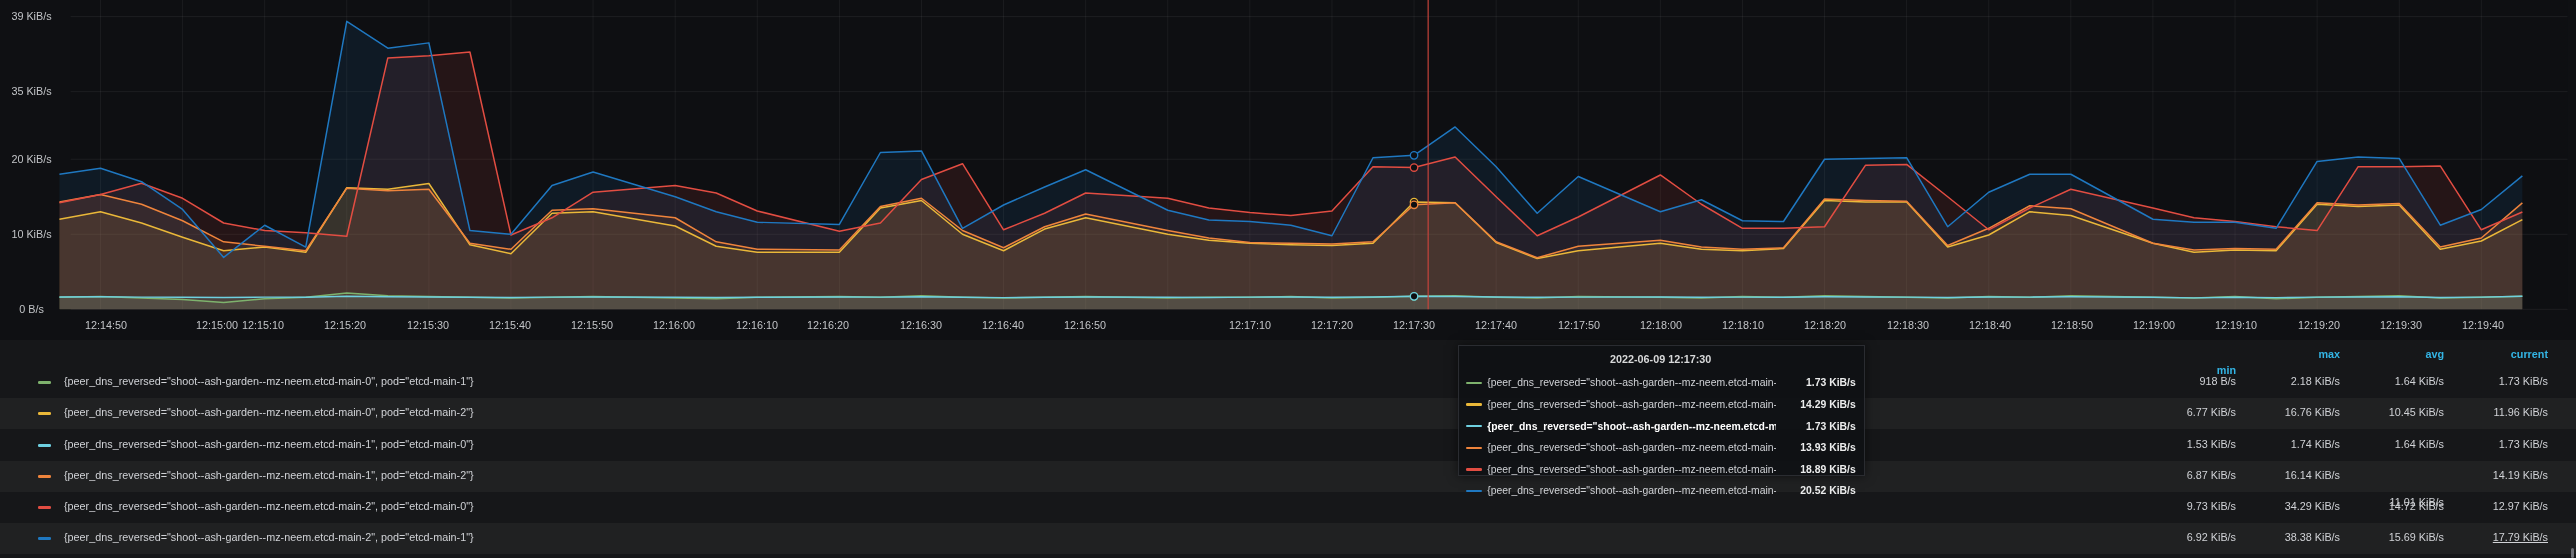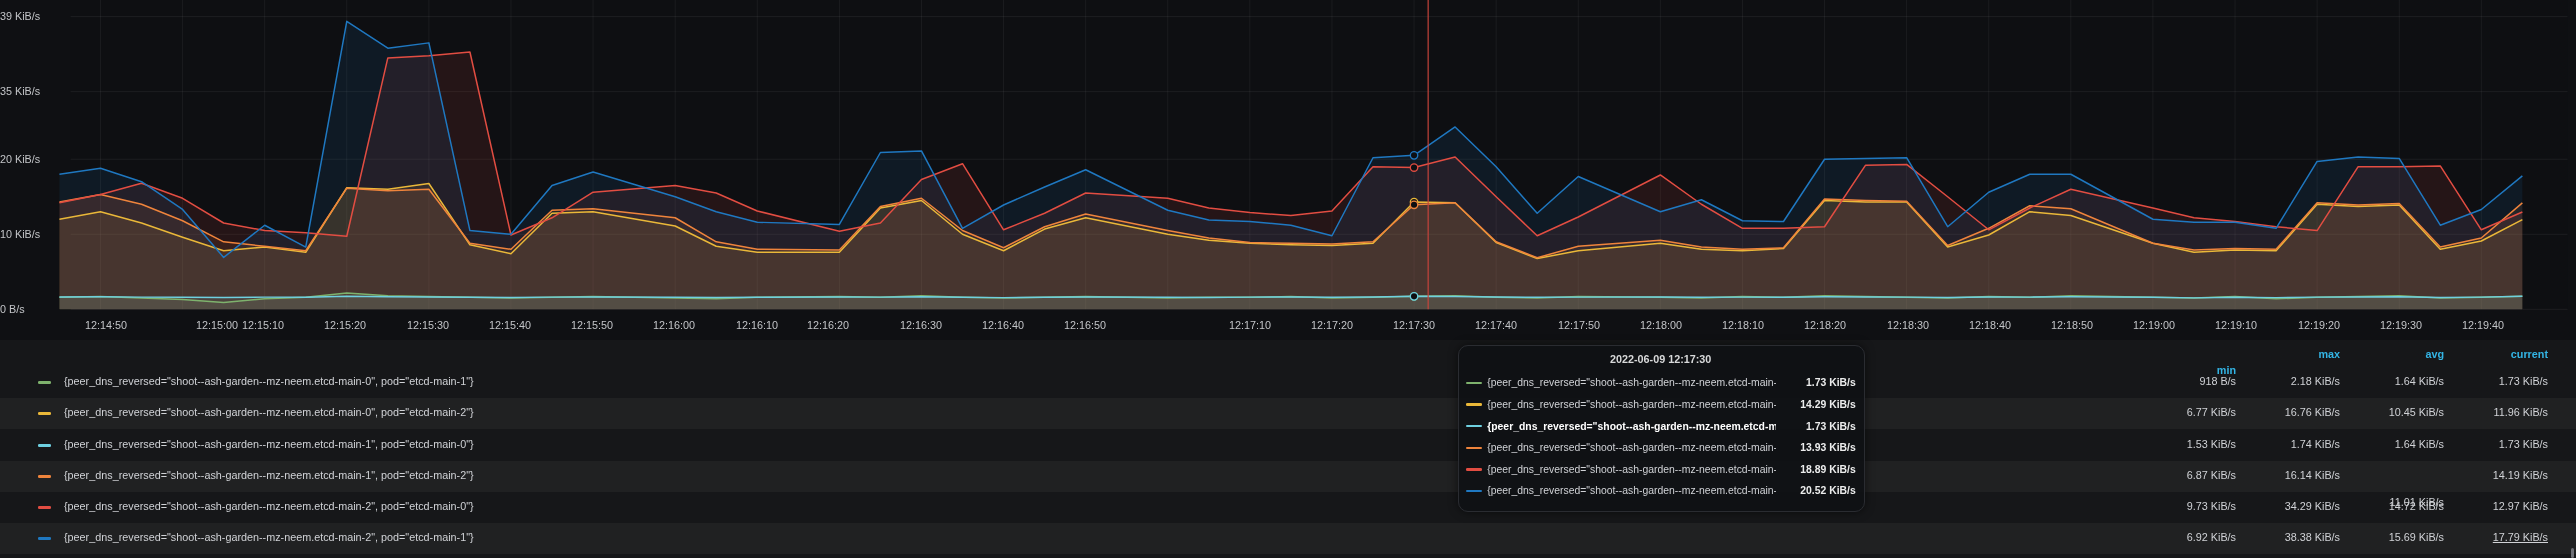--- a/index.html
+++ b/index.html
@@ -1,30 +1,30 @@
 <!DOCTYPE html>
 <html style="font-size:13.3px"><head>
 <meta charset="utf-8">
 <style>
   html,body{margin:0;padding:0;width:2576px;height:558px;background:#161719;overflow:hidden;
     font-family:"Liberation Sans","DejaVu Sans",sans-serif;-webkit-font-smoothing:antialiased;}
   .panel{position:absolute;left:0;top:0;width:2576px;height:558px;background:#161719;}
   .plot{position:absolute;left:0;top:0;width:2576px;height:340px;background:#0f1013;}
   .plot svg{position:absolute;left:0;top:0;}
-  .ylab{position:absolute;width:63px;text-align:left;font-size:10.8px;color:#c3c5c8;line-height:13.3px;}
+  .ylab{position:absolute;width:63px;text-align:center;font-size:10.8px;color:#c3c5c8;line-height:13.3px;}
   .xlab{position:absolute;top:319px;transform:translateX(-50%);font-size:10.8px;color:#c3c5c8;white-space:nowrap;}
   .legend{position:absolute;left:0;top:340px;width:2576px;height:218px;background:#161719;}
   .lg-head-cell{position:absolute;top:7.5px;width:141px;text-align:right;font-size:10.8px;font-weight:bold;color:#33b5e5;cursor:pointer;}
   .lg-row{position:absolute;left:0;width:2576px;height:31px;}
   .lg-row.stripe{background:rgba(255,255,255,0.045);}
   .lg-dash{position:absolute;left:38px;top:14px;width:13.3px;height:2.5px;border-radius:1.2px;}
   .lg-label{position:absolute;left:64px;top:8.3px;font-size:10.8px;color:#d0d2d6;white-space:nowrap;cursor:pointer;}
   .lg-val{position:absolute;top:8.3px;width:141px;text-align:right;font-size:10.8px;color:#d0d2d6;white-space:nowrap;}
-  .tooltip{position:absolute;left:1458px;top:345px;width:407px;height:167px;box-sizing:border-box;
-    background:rgba(16,18,21,0.97);border:0.8px solid #2a2c31;border-radius:10px;
+  .tooltip{position:absolute;left:1458px;top:345px;width:407px;height:131px;box-sizing:border-box;
+    background:rgba(16,18,21,0.97);border:0.8px solid #2a2c31;border-radius:0;
     box-shadow:0 0 10px rgba(0,0,0,0.55);padding:5px 8.3px 5px 6.6px;}
   .tt-title{text-align:center;font-size:10.8px;font-weight:bold;color:#d8d9da;margin:1.7px 0 7.5px 0;white-space:nowrap;}
   .tt-row{display:flex;align-items:center;height:21.6px;white-space:nowrap;overflow:hidden;}
   .tt-dash{flex:0 0 16.6px;height:2.5px;border-radius:1.2px;margin-right:5px;}
   .tt-label{flex:1 1 auto;font-size:10.4px;color:#d0d2d6;overflow:hidden;}
   .tt-value{flex:0 0 80px;text-align:right;font-size:10.4px;font-weight:bold;color:#eceded;}
   .tt-row.hl .tt-label{font-weight:bold;color:#ffffff;}
   .scrollthumb{position:absolute;left:2571px;top:548px;width:3.3px;height:10px;background:#6e7076;border-radius:1.7px;}
 </style>
 </head>

